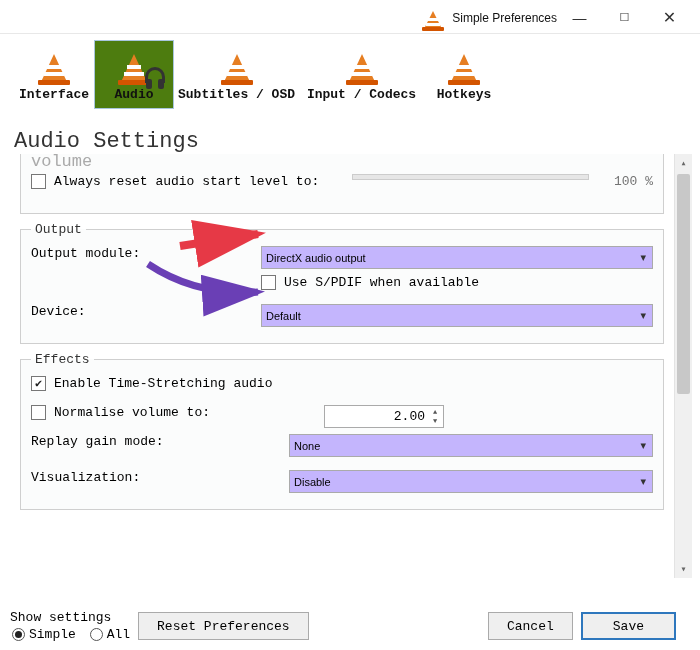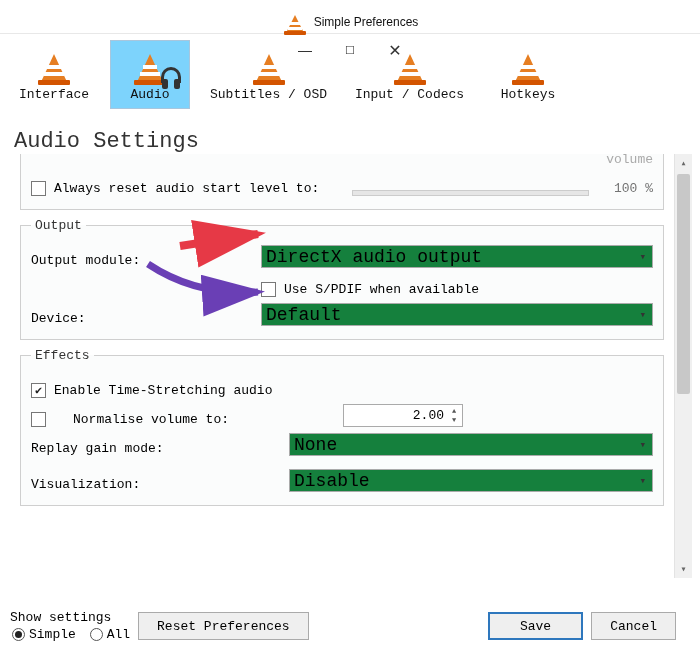--- a/index.html
+++ b/index.html
@@ -11,24 +11,23 @@
     background: #fff;
     width: 700px;
     height: 650px;
     overflow: hidden;
     position: relative;
   }
   .titlebar {
     height: 34px;
     display: flex;
     align-items: center;
-    justify-content: space-between;
-    padding: 9px 8px 0 8px;
+    justify-content: flex-end;
+    padding: 2px 8px 0 8px;
     border-bottom: 1px solid #e8e8e8;
-    flex-direction: column;
   }
   .titlebar-left { display:flex; align-items:center; gap:6px; }
   .titlebar-title { font-family: "Segoe UI", sans-serif; font-size: 12px; color:#111;}
   .win-controls { display:flex; }
   .win-btn {
     width: 45px; height: 30px;
     display:flex; align-items:center; justify-content:center;
     font-family: "Segoe UI", sans-serif; font-size: 14px;
     color:#333;
   }
@@ -50,27 +49,27 @@
   .cone .stripe {
     position:absolute; left:50%; transform:translateX(-50%);
     width:10px; height:3px; background:#fff;
   }
   .cone-large { width:36px; height:38px; }
   .cone-large .tri { border-left-width:13px; border-right-width:13px; border-bottom-width:28px; bottom:3px;}
   .cone-large .base { width:32px; height:5px; }
   .cone-large .stripe { width:14px; height:4px; }
 
   .tabs {
-    display:flex; gap:16px; padding:6px 14px 0 14px;
+    display:flex; gap:0; padding:6px 14px 0 14px;font-weight:bold;
   }
   .tab {
     width: 80px; text-align:center; padding:4px 2px 6px 2px;
     border: 1px solid transparent;
   }
-  .tab.selected { background:#7dd3fc; border:1px solid #a8c6dd; }
+  .tab.selected { background:#4d7c0f; border:1px solid #a8c6dd; }
   .tab .icon-slot { height:42px; display:flex; align-items:center; justify-content:center; position:relative;}
   .tab .label { font-size:13px; color:#111; }
 
   .page-title {
     font-family: "Courier New", monospace;
     font-size: 22px; color:#333;
     padding: 4px 14px 0px 14px;
     margin-top: 16px;
   }
 
@@ -96,28 +95,28 @@
     background:#c8c8c8; border-radius:2px;
   }
 
   fieldset {
     border:1px solid #cfcfcf;
     margin: 6px 0 8px 0;
     padding: 6px 10px 10px 10px;
     background:#fbfcfc;
   }
   legend { padding:0 4px; color:#333;font-family:Liberation Mono, monospace; }
-  .row { display:flex; align-items:flex-end; min-height:26px; margin:3px 0;}
+  .row { display:flex; align-items:flex-start; min-height:26px; margin:3px 0;}
   .row label.fld { width: 230px; }
   .chk { width:15px; height:15px; border:1px solid #777; margin-right:8px; display:inline-flex; align-items:center; justify-content:center; background:#fff;}
   .chk.checked::after { content:"✔"; font-size:12px; color:#222; line-height:1; }
 
   select.sel, .fake-select {
-    flex:1; height:23px; border:1px solid #aaa; background:#15803d;
-    font-family:Liberation Mono, monospace; font-size:18px; padding:0 4px;
+    flex:1; height:23px; border:1px solid #aaa; background:#c4b5fd;
+    font-family:Liberation Sans, sans-serif; font-size:11px; padding:0 4px;
     appearance:none;
     display:flex; align-items:center; position:relative;
   }
   .fake-select::after {
     content:"▾"; position:absolute; right:6px; color:#333; font-size:11px;
   }
 
   .spinner {
     width:120px; height:23px; border:1px solid #aaa; background:#fff;
     display:flex; align-items:center; justify-content:flex-end; padding-right:18px;
@@ -253,21 +252,21 @@
     <div class="label">Hotkeys</div>
   </div>
 </div>
 
 <div class="page-title">Audio Settings</div>
 
 <div class="content-area">
   <div class="scroll-region">
 
     <fieldset style="border-top:none; margin-top:0; padding-top:0;">
-      <div style="color:#aaa; font-size:13px; margin-top:-2px;text-align:right;">volume</div>
+      <div style="color:#aaa; font-size:17px; margin-top:-2px;">volume</div>
       <div class="row">
         <span class="chk"></span>
         <label style="width:290px;">Always reset audio start level to:</label>
         <div class="volume-slider"></div>
         <span class="volume-val">100 %</span>
       </div>
     </fieldset>
 
     <fieldset>
       <legend>Output</legend>
@@ -291,21 +290,21 @@
     </fieldset>
 
     <fieldset>
       <legend>Effects</legend>
       <div class="row">
         <span class="chk checked"></span>
         <span>Enable Time-Stretching audio</span>
       </div>
       <div class="row">
         <span class="chk"></span>
-        <label style="width:270px;margin-left:19px;">Normalise volume to:</label>
+        <label style="width:270px;">Normalise volume to:</label>
         <div class="spinner">
           <span>2.00</span>
           <div class="handles">
               <div>▲</div>
               <div>▼</div>
             </div>
         </div>
       </div>
       <div class="row">
         <label class="fld" style="width:258px">Replay gain mode:</label>
@@ -353,15 +352,15 @@
 </div>
 
 <div class="bottom-bar">
   <div class="show-settings">
     <span class="show-title">Show settings</span>
     <span class="radio checked"></span><span>Simple</span>
     <span class="radio" style="margin-left:6px;"></span><span>All</span>
   </div>
   <button class="btn">Reset Preferences</button>
   <div style="flex:1"></div>
+  <button class="btn">Cancel</button>
   <button class="btn primary" style="padding:0 30px">Save</button>
-  <button class="btn">Cancel</button>
 </div>
 
 </body></html>

